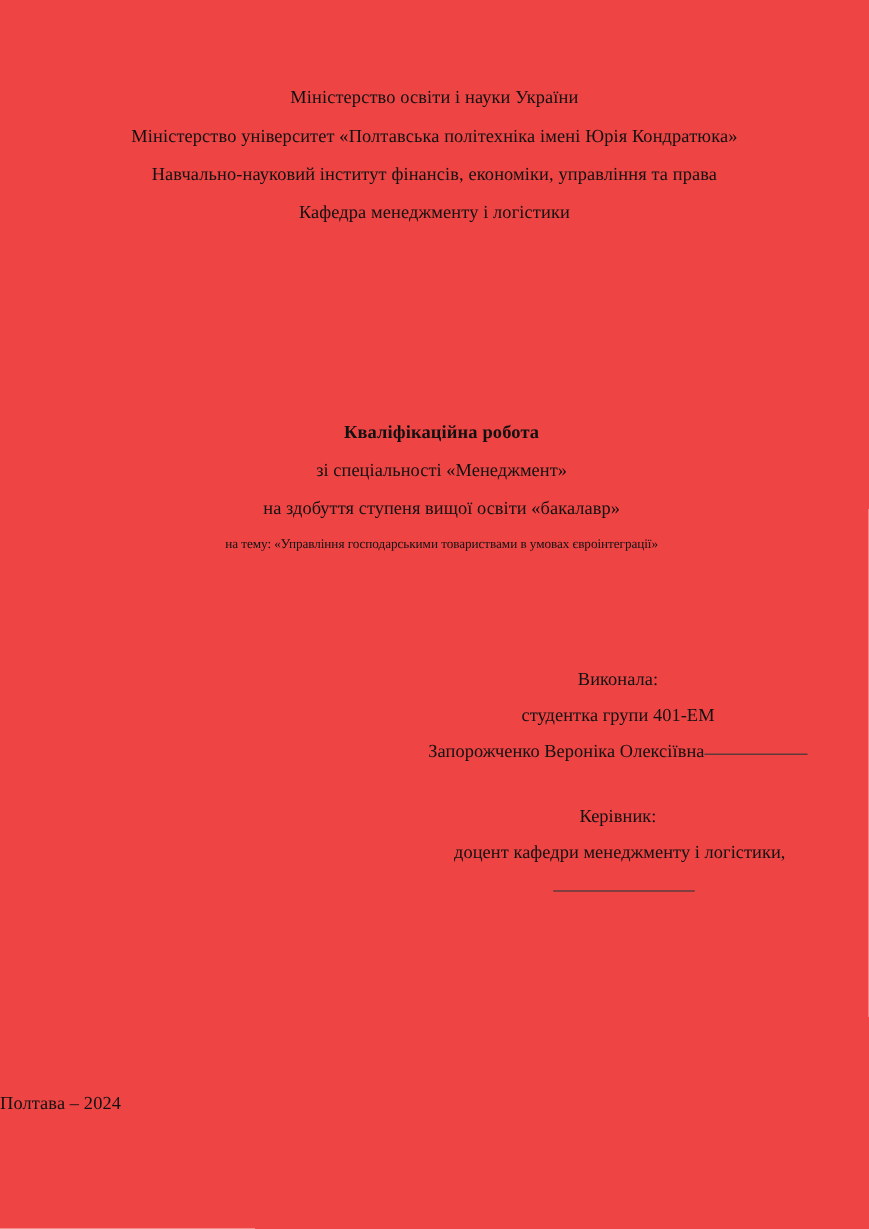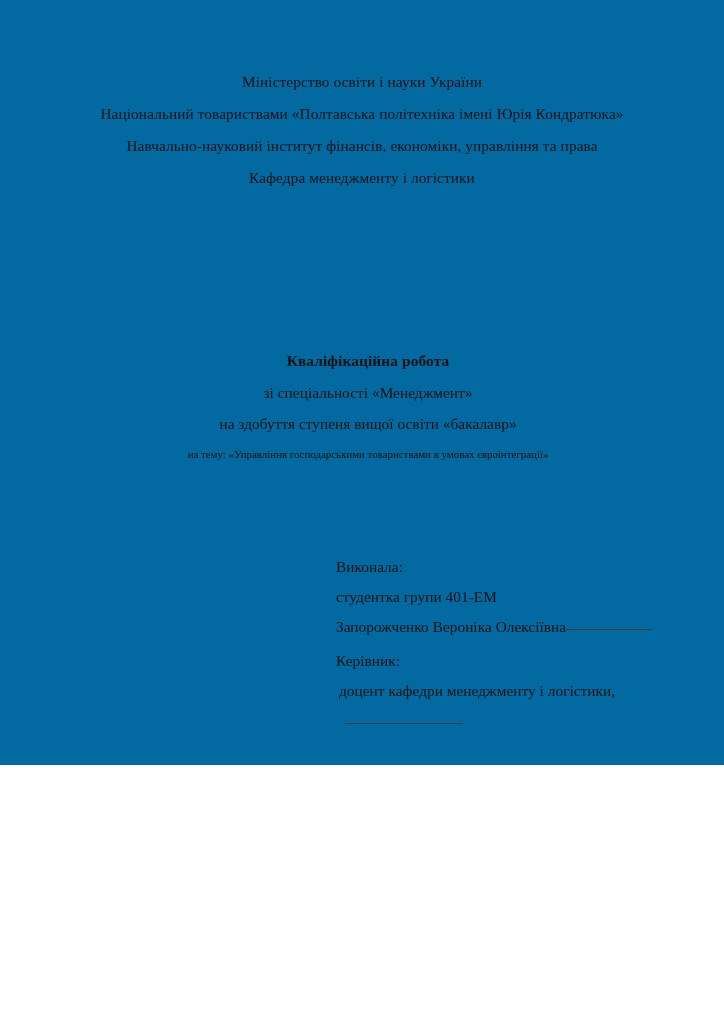--- a/index.html
+++ b/index.html
@@ -5,23 +5,23 @@
 <style>
   html, body {
     margin: 0;
     padding: 0;
     background: #ffffff;
   }
 
   .page {
     position: relative;
     width: 724px;
-    height: 765px;
+    height: 1024px;
     margin: 0 auto;
-    background: #0369a1;
+    background: #ef4444;
     overflow: hidden;
     font-family: "Liberation Serif", "DejaVu Serif", serif;
     color: #111111;
     -webkit-font-smoothing: antialiased;
   }
 
   
   .header-block {
     position: absolute;
     top: 66px;
@@ -61,24 +61,24 @@
     line-height: 31px;
     white-space: nowrap;
     letter-spacing: -0.05px;
   }
 
   
   .sig-block {
     position: absolute;
     left: 336px;
     right: 30px;
-    text-align: left;
+    text-align: center;
   }
   .sig-author   { top: 552px; }
-  .sig-advisor  { top: 646px; }
+  .sig-advisor  { top: 666px; }
 
   .sig-line {
     font-size: 15.3px;
     line-height: 30px;
     white-space: nowrap;
     letter-spacing: 0.05px;
   }
   .sig-line.indent { padding-left: 3px; }
 
   .rule {
@@ -103,21 +103,21 @@
     letter-spacing: 0.1px;
   }
 </style>
 </head>
 <body>
 
 <div class="page">
 
   <div class="header-block">
     <div class="header-line">Міністерство освіти і науки України</div>
-    <div class="header-line">Національний товариствами «Полтавська політехніка імені Юрія Кондратюка»</div>
+    <div class="header-line">Міністерство університет «Полтавська політехніка імені Юрія Кондратюка»</div>
     <div class="header-line">Навчально-науковий інститут фінансів, економіки, управління та права</div>
     <div class="header-line">Кафедра менеджменту і логістики</div>
   </div>
 
   <div class="title-block">
     <div class="title-main">Кваліфікаційна робота</div>
     <div class="title-line">зі спеціальності «Менеджмент»</div>
     <div class="title-line">на здобуття ступеня вищої освіти «бакалавр»</div>
     <div class="title-topic">на тему: «Управління господарськими товариствами в умовах євроінтеграції»</div>
   </div>

